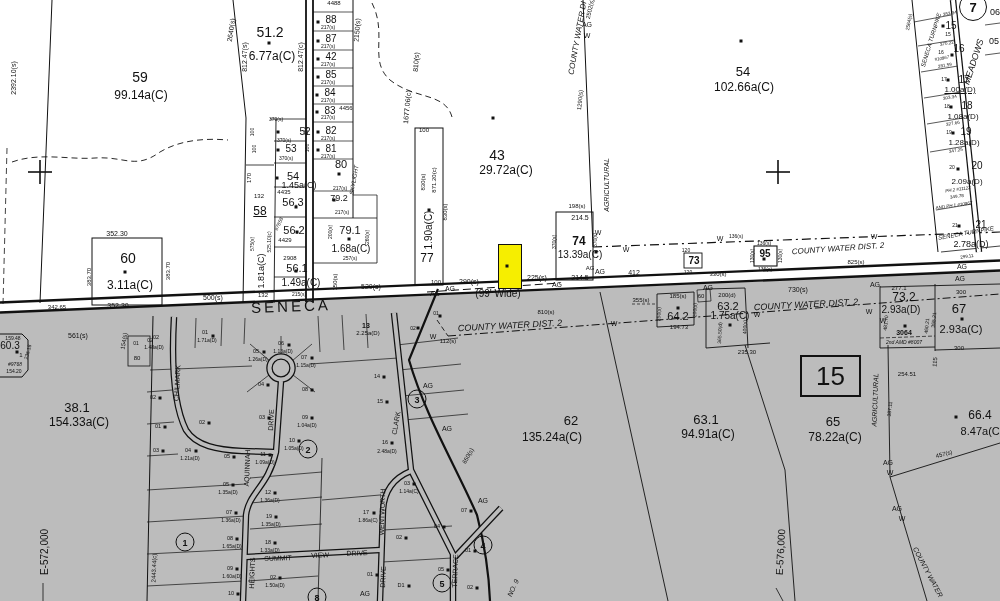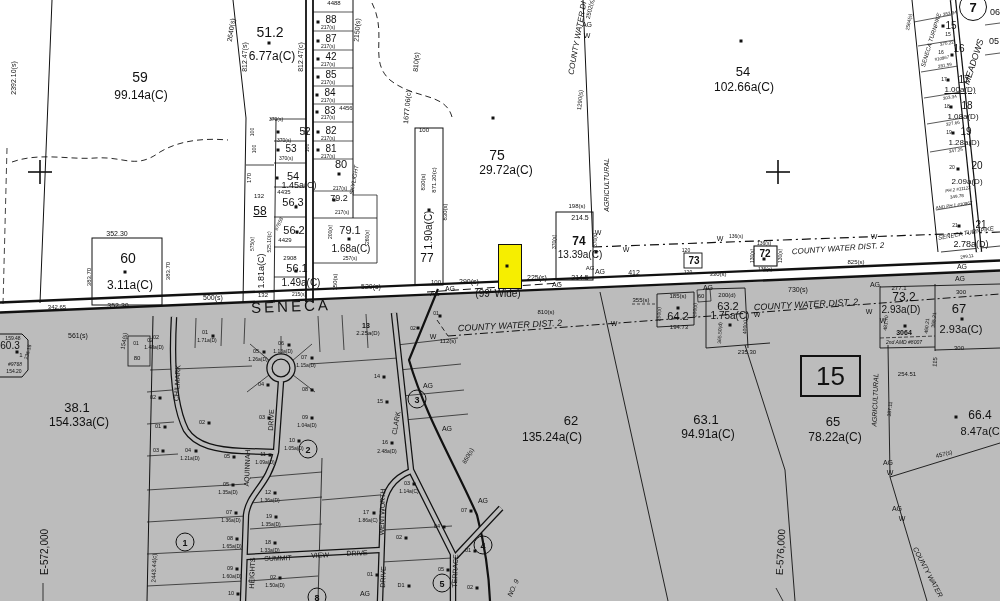--- a/index.html
+++ b/index.html
@@ -207,21 +207,21 @@
 
   <div class="section-box">15</div>
 
   <div id="labels">
       <div class="lbl" style="left: 140px; top: 77px; font-size: 14px; transform: translate(-50%, -50%) rotate(0deg);">59</div>
       <div class="lbl" style="left: 141px; top: 95px; font-size: 12px; transform: translate(-50%, -50%) rotate(0deg);">99.14a(C)</div>
       <div class="lbl" style="left: 270px; top: 32px; font-size: 14px; transform: translate(-50%, -50%) rotate(0deg);">51.2</div>
       <div class="lbl" style="left: 272px; top: 56px; font-size: 12px; transform: translate(-50%, -50%) rotate(0deg);">6.77a(C)</div>
       <div class="lbl" style="left: 743px; top: 71px; font-size: 13px; transform: translate(-50%, -50%) rotate(0deg);">54</div>
       <div class="lbl" style="left: 744px; top: 87px; font-size: 12px; transform: translate(-50%, -50%) rotate(0deg);">102.66a(C)</div>
-      <div class="lbl" style="left: 497px; top: 155px; font-size: 14px; transform: translate(-50%, -50%) rotate(0deg);">75</div>
+      <div class="lbl" style="left: 497px; top: 155px; font-size: 14px; transform: translate(-50%, -50%) rotate(0deg);">43</div>
       <div class="lbl" style="left: 506px; top: 170px; font-size: 12px; transform: translate(-50%, -50%) rotate(0deg);">29.72a(C)</div>
       <div class="lbl" style="left: 579px; top: 241px; font-size: 12px; transform: translate(-50%, -50%) rotate(0deg); font-weight: bold;">74</div>
       <div class="lbl" style="left: 580px; top: 255px; font-size: 10px; transform: translate(-50%, -50%) rotate(0deg);">13.39a(C)</div>
       <div class="lbl" style="left: 427px; top: 258px; font-size: 12px; transform: translate(-50%, -50%) rotate(0deg);">77</div>
       <div class="lbl" style="left: 429px; top: 230px; font-size: 10px; transform: translate(-50%, -50%) rotate(-90deg);">1.90a(C)</div>
       <div class="lbl" style="left: 13px; top: 78px; font-size: 7px; transform: translate(-50%, -50%) rotate(-90deg);">2392.10(s)</div>
       <div class="lbl" style="left: 231px; top: 30px; font-size: 7px; transform: translate(-50%, -50%) rotate(-82deg);">2640(s)</div>
       <div class="lbl" style="left: 244px; top: 57px; font-size: 7px; transform: translate(-50%, -50%) rotate(-90deg);">812.47(s)</div>
       <div class="lbl" style="left: 300px; top: 57px; font-size: 7px; transform: translate(-50%, -50%) rotate(-90deg);">812.47(c)</div>
       <div class="lbl" style="left: 357px; top: 30px; font-size: 7px; transform: translate(-50%, -50%) rotate(-85deg);">2150(s)</div>
@@ -316,21 +316,21 @@
       <div class="lbl" style="left: 578px; top: 38px; font-size: 8px; transform: translate(-50%, -50%) rotate(-80deg); font-style: italic;">COUNTY WATER DI</div>
       <div class="lbl" style="left: 580px; top: 100px; font-size: 6px; transform: translate(-50%, -50%) rotate(-85deg);">1290(s)</div>
       <div class="lbl" style="left: 590px; top: 9px; font-size: 6px; transform: translate(-50%, -50%) rotate(-78deg);">2502(s)</div>
       <div class="lbl" style="left: 587px; top: 24px; font-size: 7px; transform: translate(-50%, -50%) rotate(0deg);">AG</div>
       <div class="lbl" style="left: 587px; top: 35px; font-size: 7px; transform: translate(-50%, -50%) rotate(0deg);">W</div>
       <div class="lbl" style="left: 606px; top: 185px; font-size: 7px; transform: translate(-50%, -50%) rotate(-90deg); font-style: italic;">AGRICULTURAL</div>
       <div class="lbl" style="left: 598px; top: 232px; font-size: 7px; transform: translate(-50%, -50%) rotate(0deg);">W</div>
       <div class="lbl" style="left: 626px; top: 249px; font-size: 7px; transform: translate(-50%, -50%) rotate(0deg);">W</div>
       <div class="lbl" style="left: 720px; top: 238px; font-size: 7px; transform: translate(-50%, -50%) rotate(0deg);">W</div>
       <div class="lbl" style="left: 874px; top: 236px; font-size: 7px; transform: translate(-50%, -50%) rotate(0deg);">W</div>
-      <div class="lbl" style="left: 765px; top: 254px; font-size: 10px; transform: translate(-50%, -50%) rotate(0deg); font-weight: bold;">72</div>
+      <div class="lbl" style="left: 765px; top: 254px; font-size: 10px; transform: translate(-50%, -50%) rotate(0deg); font-weight: bold;">95</div>
       <div class="lbl" style="left: 764px; top: 243px; font-size: 5px; transform: translate(-50%, -50%) rotate(0deg);">136(s)</div>
       <div class="lbl" style="left: 765px; top: 269px; font-size: 5px; transform: translate(-50%, -50%) rotate(0deg);">136(s)</div>
       <div class="lbl" style="left: 752px; top: 256px; font-size: 5px; transform: translate(-50%, -50%) rotate(-90deg);">130(s)</div>
       <div class="lbl" style="left: 780px; top: 256px; font-size: 5px; transform: translate(-50%, -50%) rotate(-90deg);">130(s)</div>
       <div class="lbl" style="left: 694px; top: 261px; font-size: 10px; transform: translate(-50%, -50%) rotate(0deg); font-weight: bold;">73</div>
       <div class="lbl" style="left: 686px; top: 250px; font-size: 5px; transform: translate(-50%, -50%) rotate(0deg);">120</div>
       <div class="lbl" style="left: 688px; top: 272px; font-size: 5px; transform: translate(-50%, -50%) rotate(0deg);">120</div>
       <div class="lbl" style="left: 718px; top: 274px; font-size: 6px; transform: translate(-50%, -50%) rotate(0deg);">330(s)</div>
       <div class="lbl" style="left: 736px; top: 236px; font-size: 5px; transform: translate(-50%, -50%) rotate(0deg);">136(s)</div>
       <div class="lbl" style="left: 838px; top: 249px; font-size: 8px; transform: translate(-50%, -50%) rotate(-4deg); font-style: italic;">COUNTY WATER DIST. 2</div>

